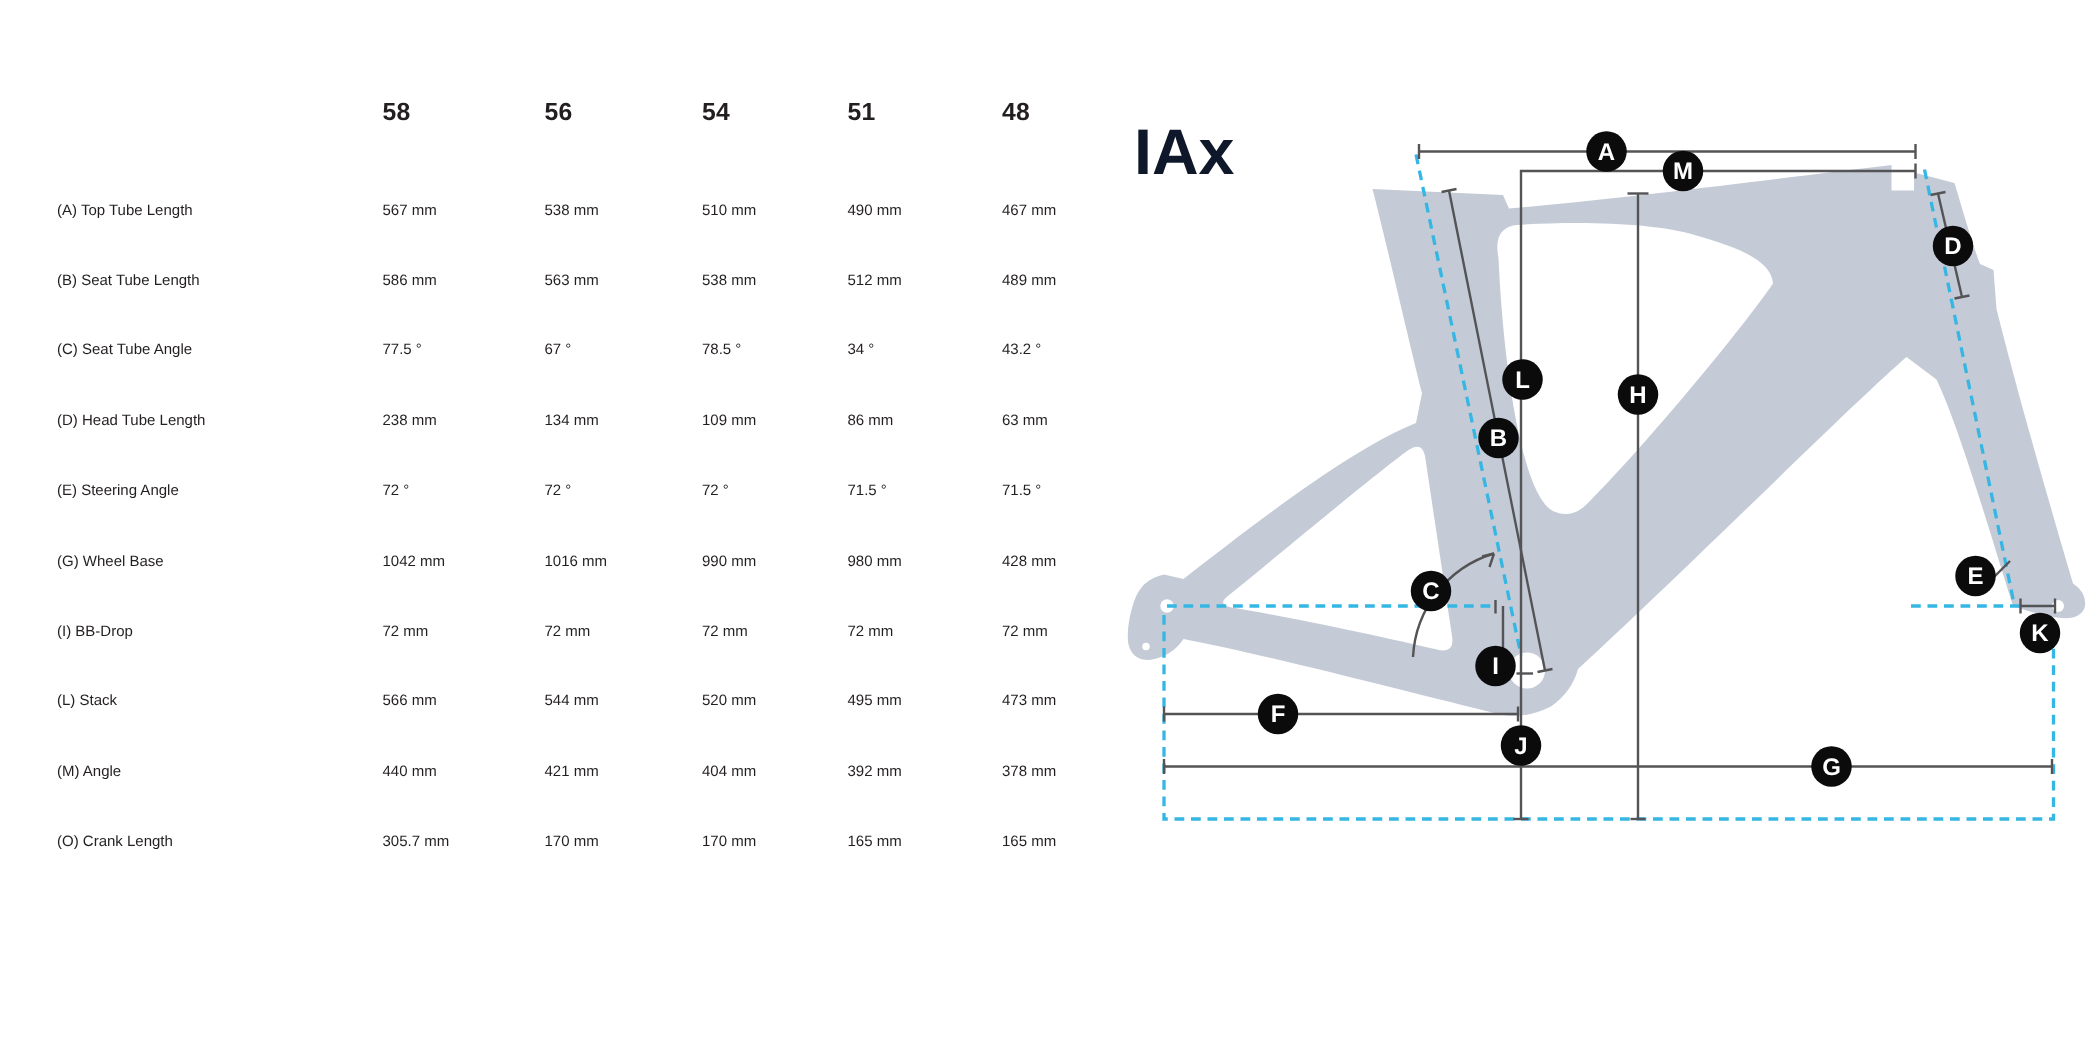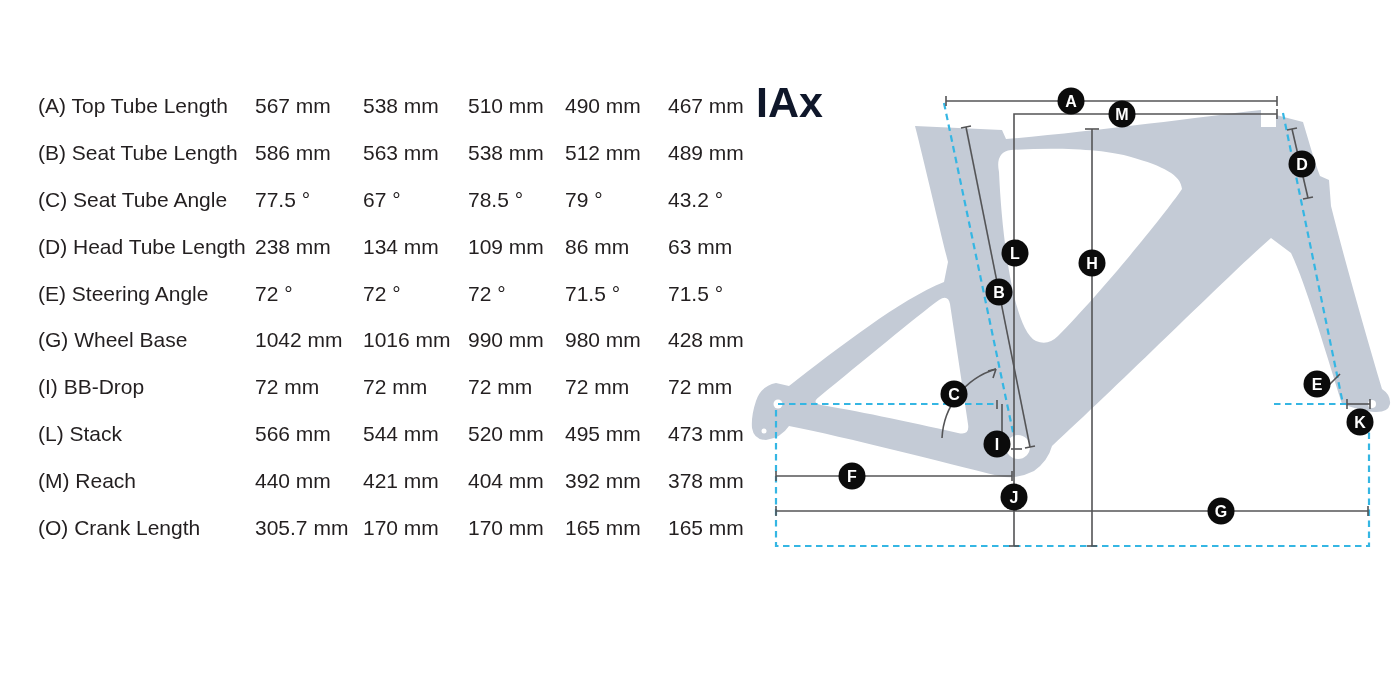--- a/index.html
+++ b/index.html
@@ -13,58 +13,66 @@
   .geo-table { position:absolute; left:38px; top:58px; width:745px; }
   .geo-header {
     display:grid; grid-template-columns:217px 108px 105px 97px 103px 110px;
     height:34px; align-items:center;
     font-weight:bold; font-size:16.5px; letter-spacing:0.2px;
   }
   .geo-rows {
     margin-top:25px;
     display:grid; grid-template-columns:217px 108px 105px 97px 103px 110px;
     grid-auto-rows:46.8px; align-items:center;
-    font-size:21px;
+    font-size:10px;
   }
   .geo-cell { white-space:nowrap; }
   
   .model-title {
     position:absolute; left:756px; top:78px;
     font-size:43px; font-weight:900; color:#0f172a; letter-spacing:0px;
   }
   svg.diagram { position:absolute; left:0; top:0; }
   .marker-letter {
     font-family:"Liberation Sans","DejaVu Sans",sans-serif;
     font-weight:bold; font-size:16px;
   }
 </style>
 </head>
 <body>
 
 <div class="stage">
 
   <div class="geo-table">
+    <div class="geo-header" id="geo-header">
+        <div class="geo-cell"></div>
+        <div class="geo-cell">58</div>
+        <div class="geo-cell">56</div>
+        <div class="geo-cell">54</div>
+        <div class="geo-cell">51</div>
+        <div class="geo-cell">48</div>
+      </div>
     <div class="geo-rows" id="geo-rows">
         <div class="geo-cell">(A) Top Tube Length</div>
         <div class="geo-cell">567 mm</div>
         <div class="geo-cell">538 mm</div>
         <div class="geo-cell">510 mm</div>
         <div class="geo-cell">490 mm</div>
         <div class="geo-cell">467 mm</div>
         <div class="geo-cell">(B) Seat Tube Length</div>
         <div class="geo-cell">586 mm</div>
         <div class="geo-cell">563 mm</div>
         <div class="geo-cell">538 mm</div>
         <div class="geo-cell">512 mm</div>
         <div class="geo-cell">489 mm</div>
         <div class="geo-cell">(C) Seat Tube Angle</div>
         <div class="geo-cell">77.5 °</div>
         <div class="geo-cell">67 °</div>
         <div class="geo-cell">78.5 °</div>
-        <div class="geo-cell">79 °</div>
+        <div class="geo-cell">34 °</div>
         <div class="geo-cell">43.2 °</div>
         <div class="geo-cell">(D) Head Tube Length</div>
         <div class="geo-cell">238 mm</div>
         <div class="geo-cell">134 mm</div>
         <div class="geo-cell">109 mm</div>
         <div class="geo-cell">86 mm</div>
         <div class="geo-cell">63 mm</div>
         <div class="geo-cell">(E) Steering Angle</div>
         <div class="geo-cell">72 °</div>
         <div class="geo-cell">72 °</div>
@@ -82,21 +90,21 @@
         <div class="geo-cell">72 mm</div>
         <div class="geo-cell">72 mm</div>
         <div class="geo-cell">72 mm</div>
         <div class="geo-cell">72 mm</div>
         <div class="geo-cell">(L) Stack</div>
         <div class="geo-cell">566 mm</div>
         <div class="geo-cell">544 mm</div>
         <div class="geo-cell">520 mm</div>
         <div class="geo-cell">495 mm</div>
         <div class="geo-cell">473 mm</div>
-        <div class="geo-cell">(M) Reach</div>
+        <div class="geo-cell">(M) Angle</div>
         <div class="geo-cell">440 mm</div>
         <div class="geo-cell">421 mm</div>
         <div class="geo-cell">404 mm</div>
         <div class="geo-cell">392 mm</div>
         <div class="geo-cell">378 mm</div>
         <div class="geo-cell">(O) Crank Length</div>
         <div class="geo-cell">305.7 mm</div>
         <div class="geo-cell">170 mm</div>
         <div class="geo-cell">170 mm</div>
         <div class="geo-cell">165 mm</div>

